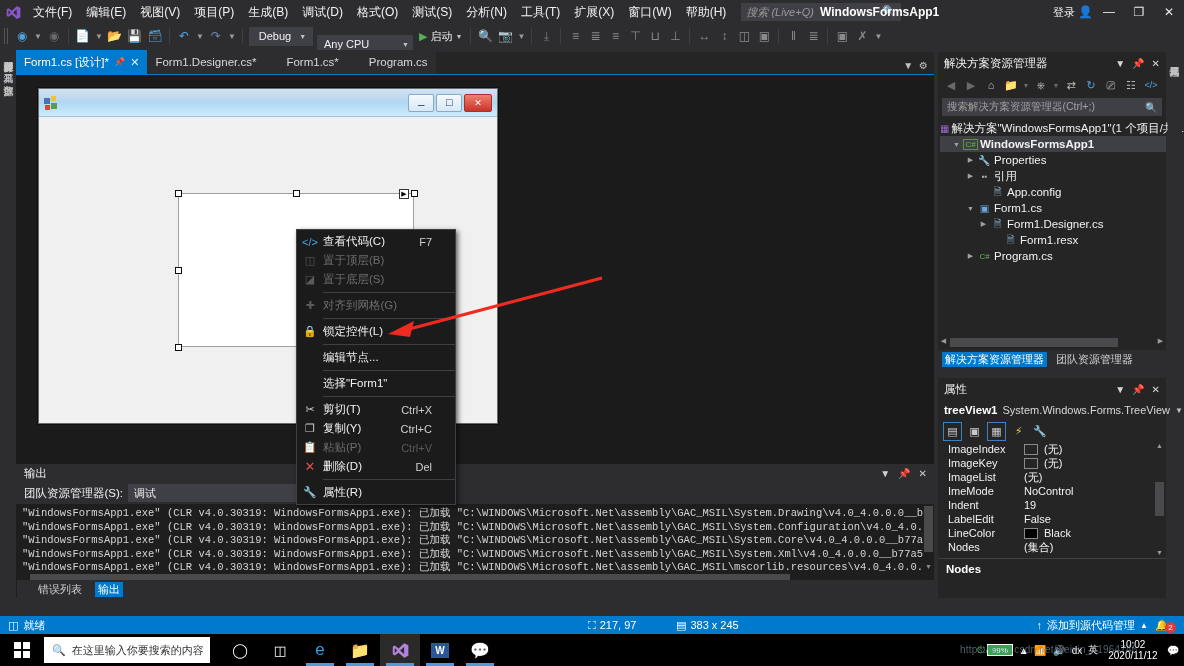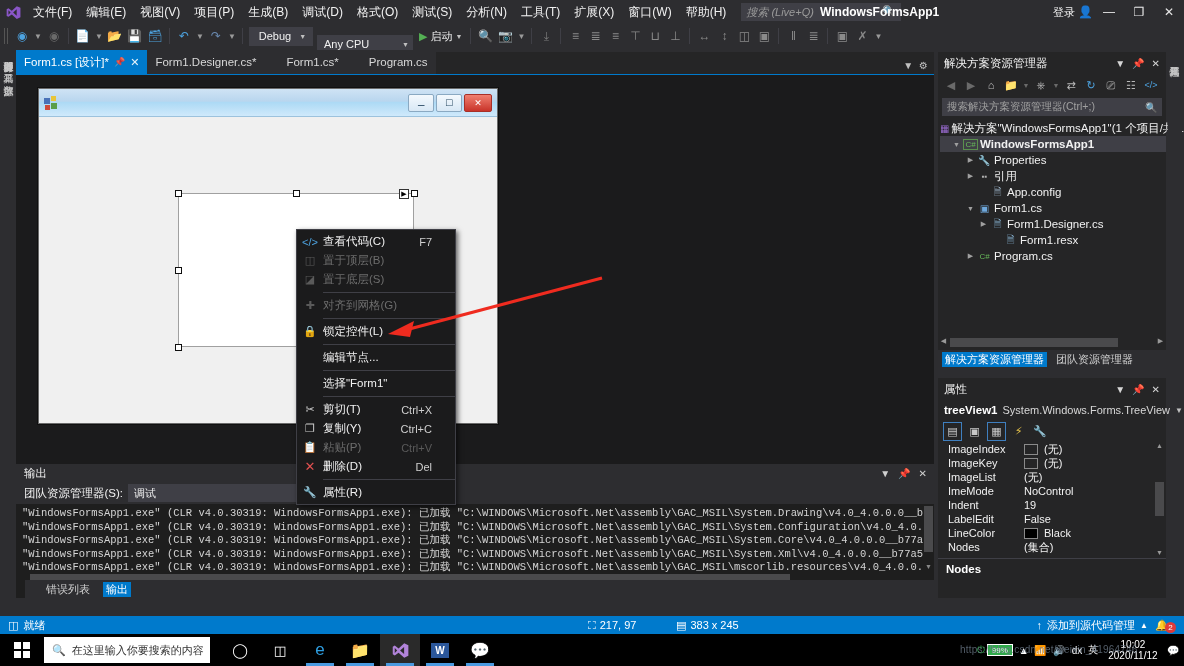--- a/index.html
+++ b/index.html
@@ -180,21 +180,21 @@
   .out-vscroll {
     position:absolute; right:0; top:40px; bottom:24px; width:11px; background:#1e1e1e;
   }
   .out-vscroll .thumb { position:absolute; left:1px; top:2px; width:9px; height:46px; background:#4a4a4c; }
   .out-vscroll .ar { position:absolute; left:0; width:11px; height:11px; color:#888; font-size:7px; text-align:center; }
   .out-hscroll {
     position:absolute; left:0; right:11px; bottom:14px; height:11px; background:#1e1e1e;
   }
   .out-hscroll .thumb { position:absolute; left:14px; top:1px; width:760px; height:9px; background:#4a4a4c; }
   .panel-tabs {
-    position:absolute; left:9px; bottom:0; width:100%; height:18px; background:#2d2d30;
+    position:absolute; left:1px; bottom:0; width:100%; height:18px; background:#2d2d30;
     display:flex; align-items:center; padding-left:18px; gap:10px;
   }
   .ptab { font-size:11px; color:#d0d0d0; padding:0 3px; }
   .ptab.active { color:#ffffff; background:#007acc; }
 
   
   .solexp { position:absolute; left:938px; top:52px; width:228px; height:316px; background:#252526; }
   .pnlhdr {
     height:22px; display:flex; align-items:center; padding-left:6px;
     font-size:11.5px; color:#f1f1f1; background:#252526;

